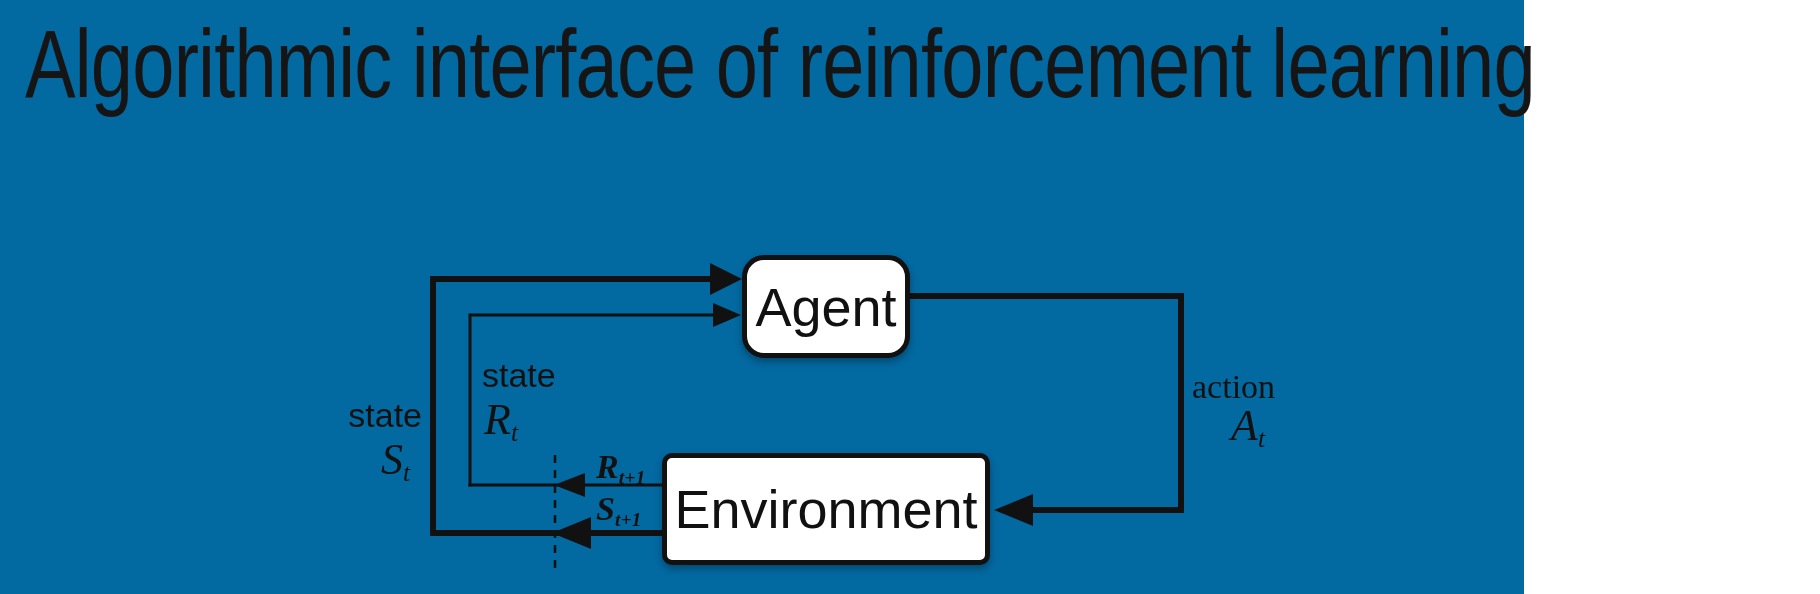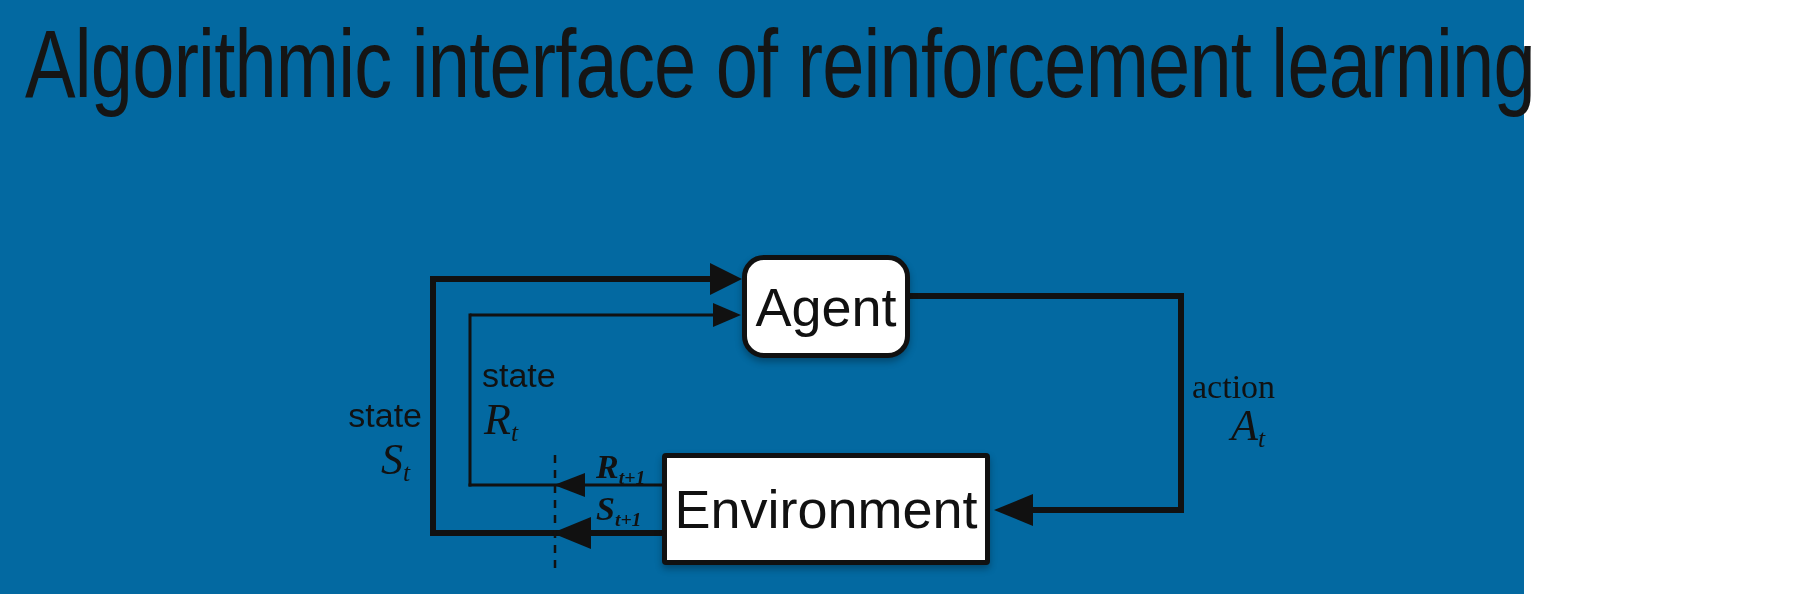--- a/index.html
+++ b/index.html
@@ -63,21 +63,21 @@
     top: 242px;
     width: 168px;
     height: 103px;
     margin-top: 13px;
   }
   .env-box {
     left: 662px;
     top: 453px;
     width: 328px;
     height: 112px;
-    border-radius: 4px;
+    border-radius: 10px;
   }
   .word-label {
     position: absolute;
     font-size: 34px;
     line-height: 1;
     color: #111111;
     white-space: nowrap;
   }
   .sym-label {
     position: absolute;

